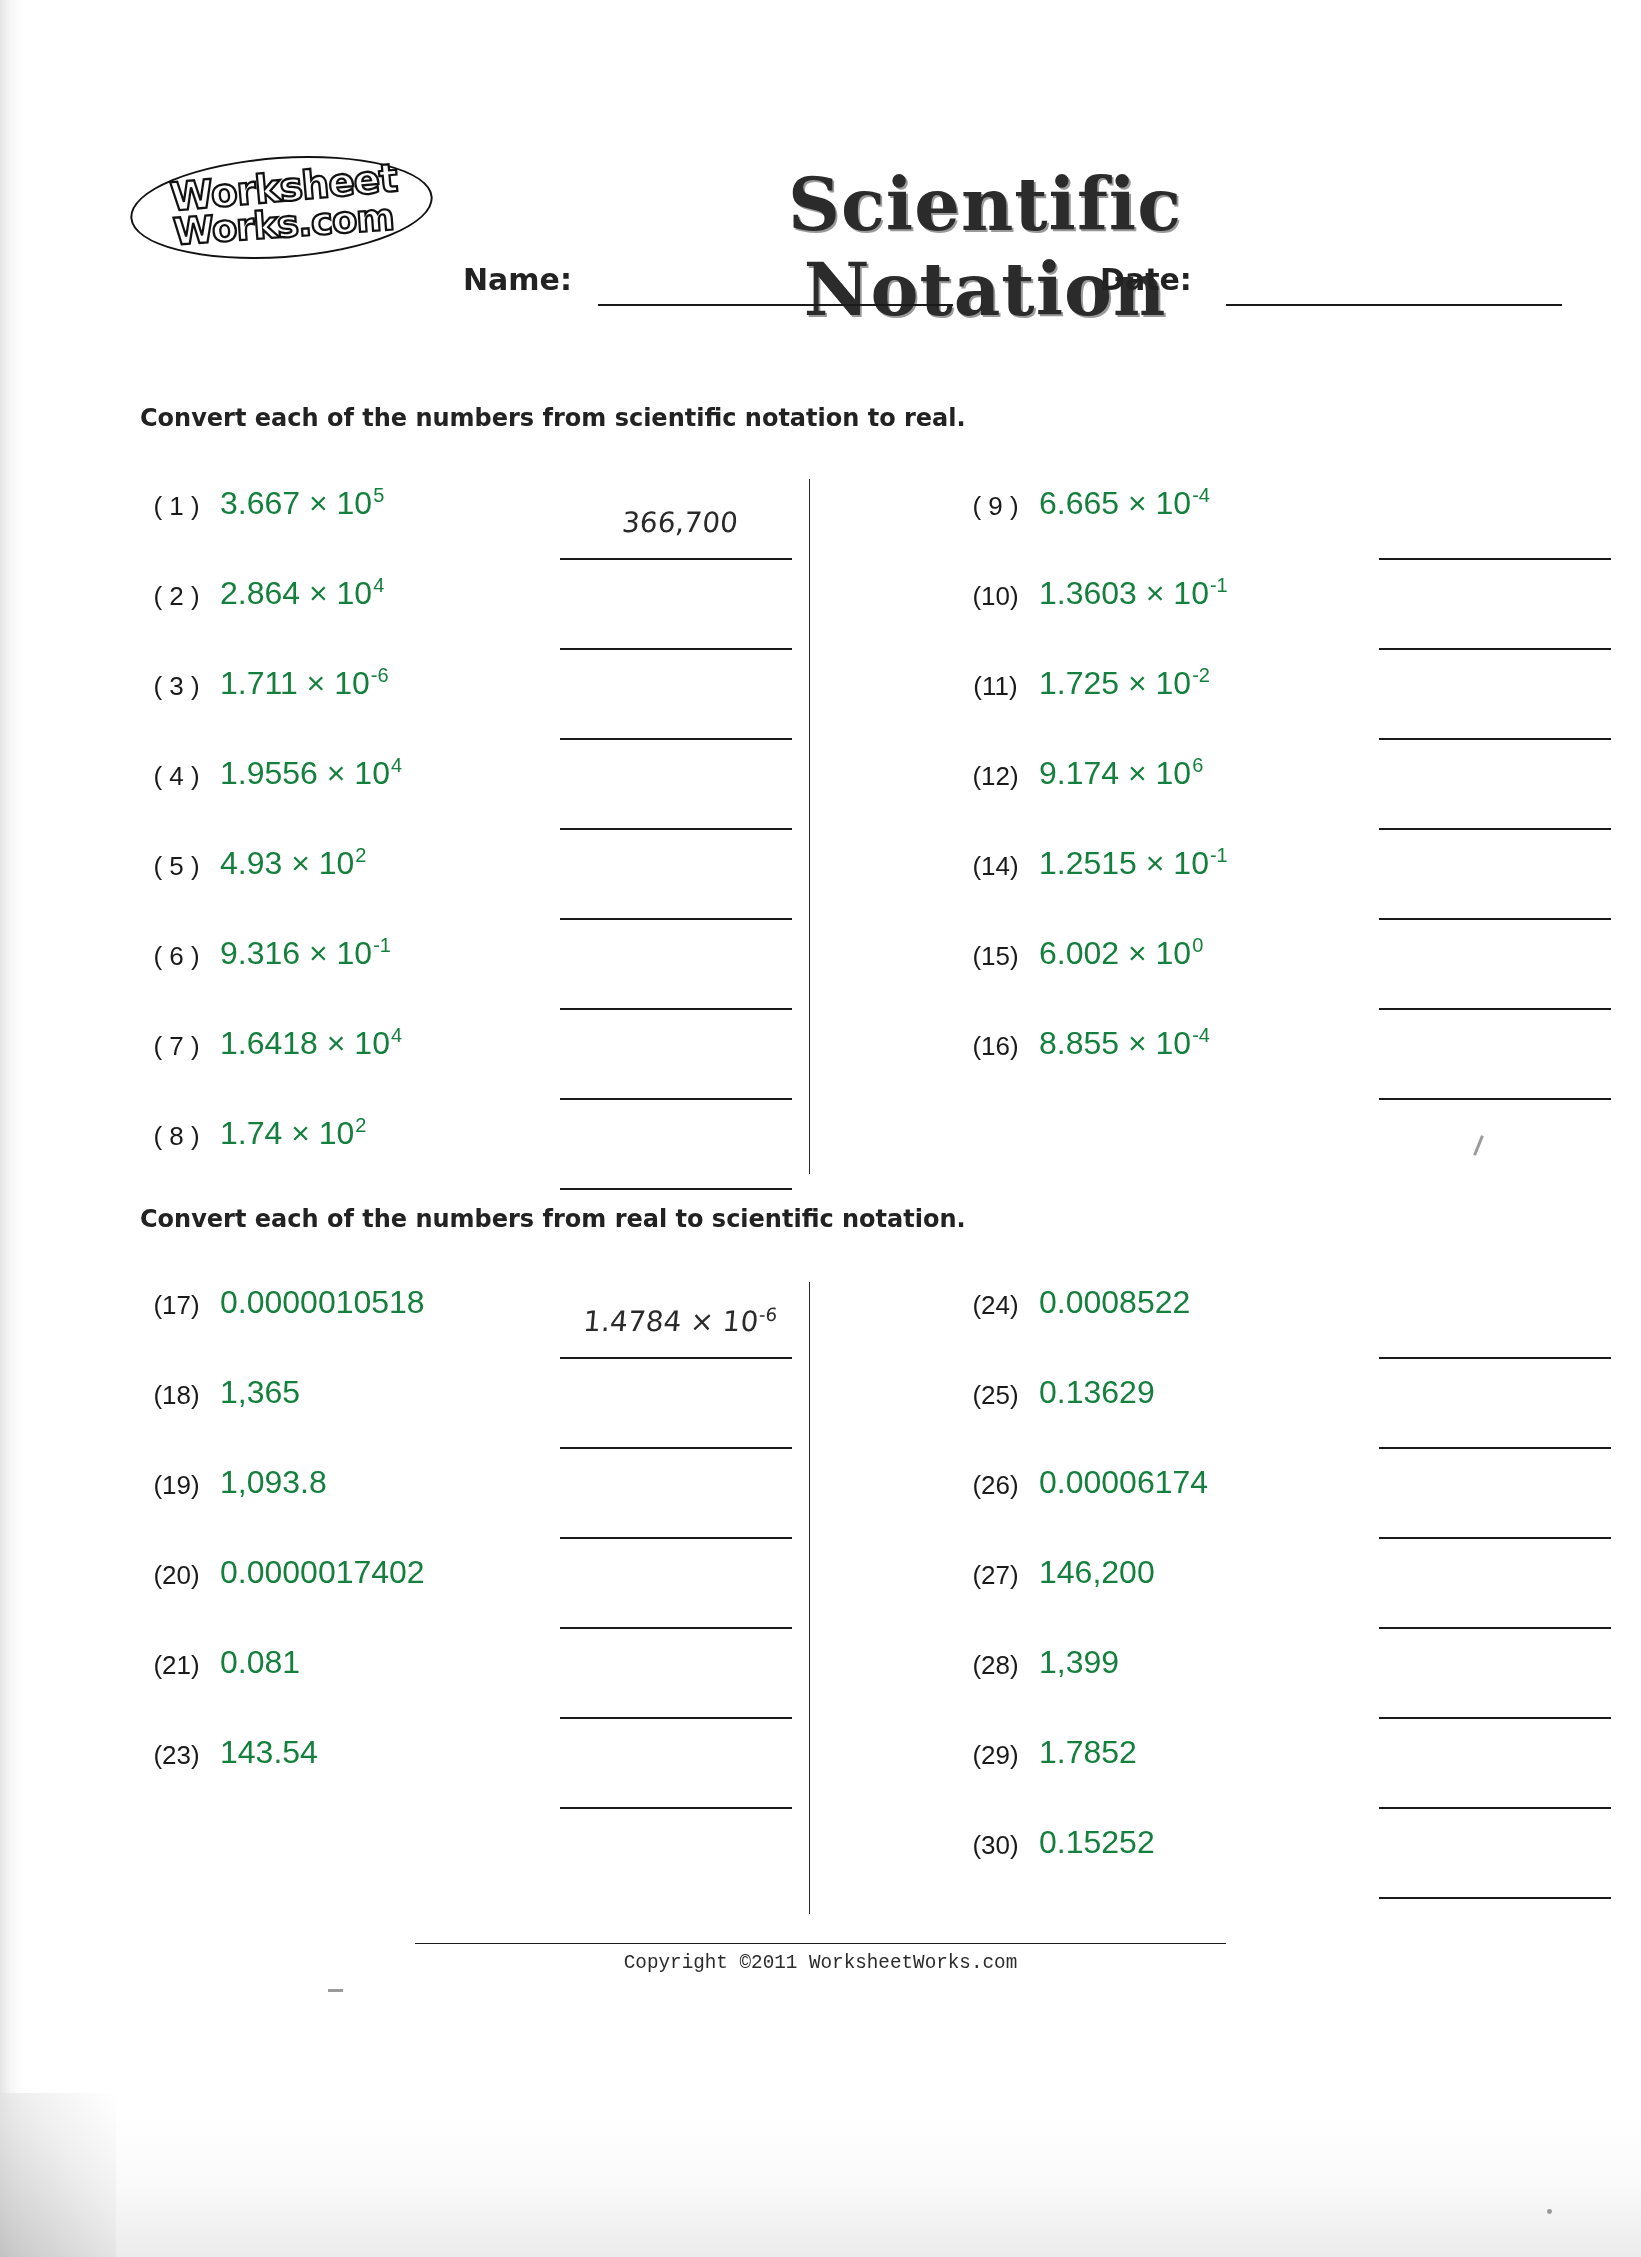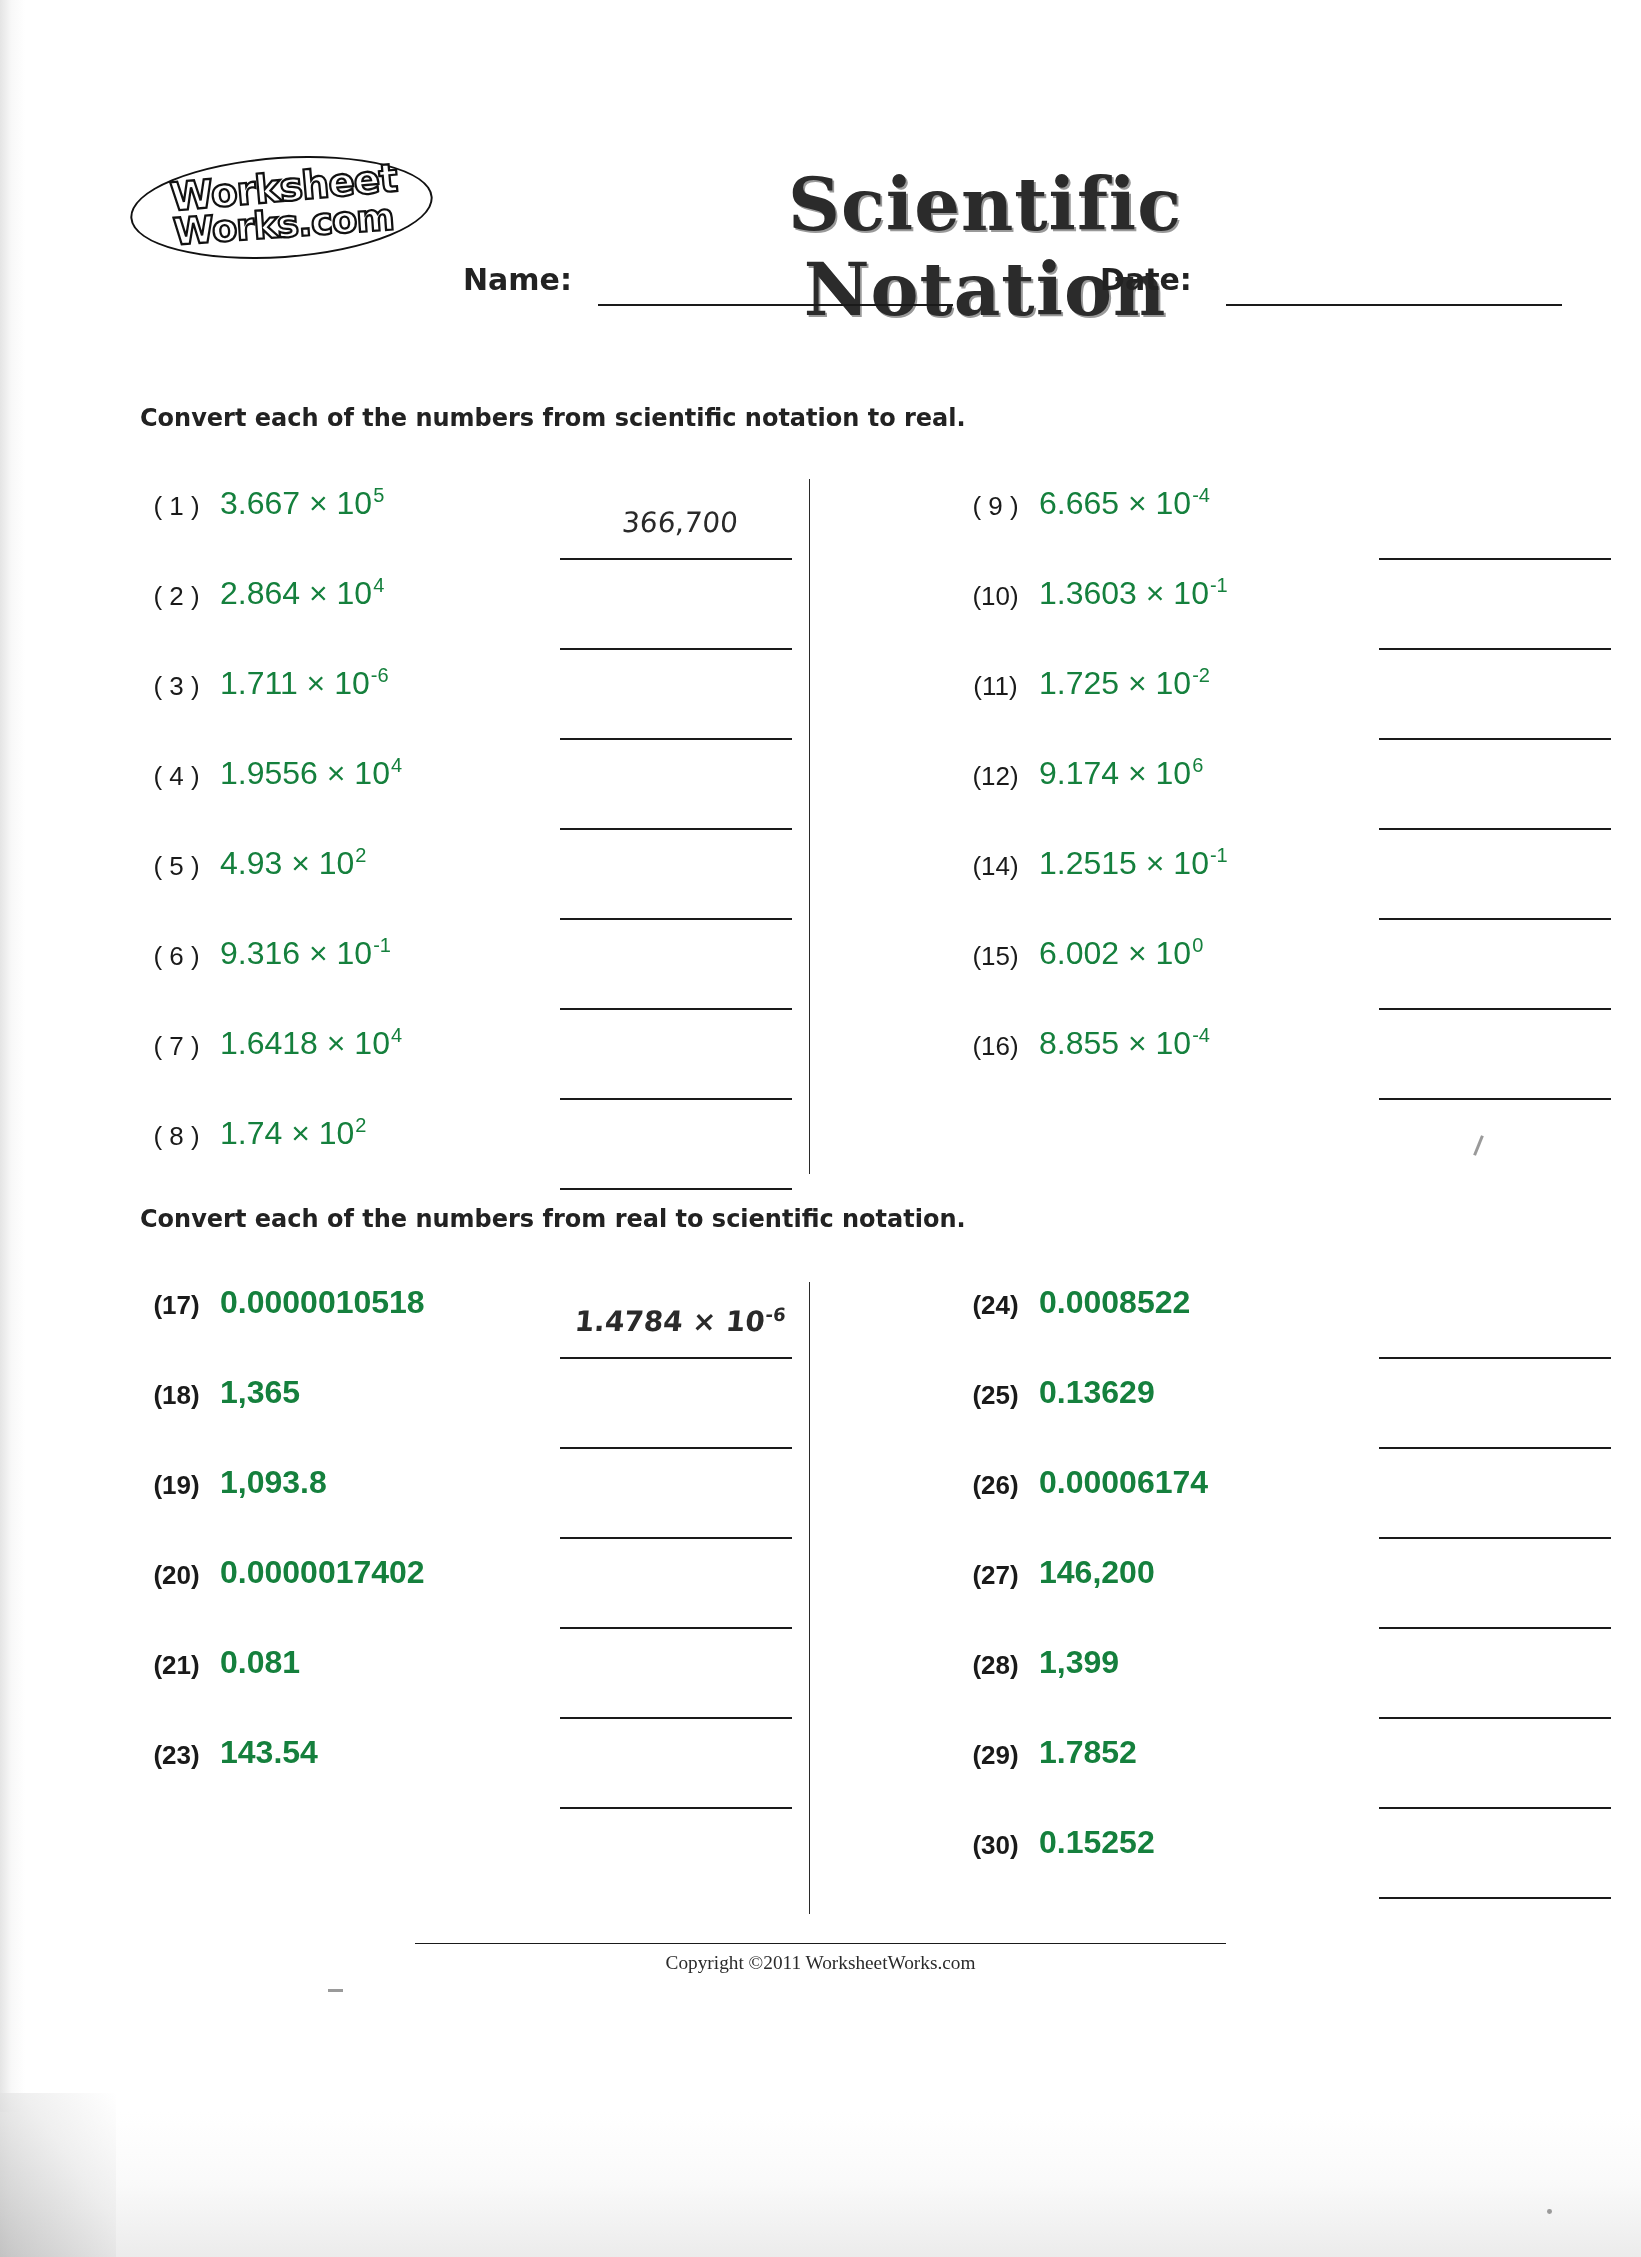--- a/index.html
+++ b/index.html
@@ -135,21 +135,21 @@
     white-space: nowrap;
   }
   #heading-1 { top: 404px; }
   #heading-2 { top: 1205px; }
 
   
   .block {
     position: absolute;
   }
   #block-1 { left: 0; top: 483px; width: 1641px; height: 695px; }
-  #block-2 { left: 0; top: 1282px; width: 1381px; height: 628px; font-weight: bold; }
+  #block-2 { left: 0; top: 1282px; width: 1381px; height: 628px; }
 
   .divider {
     position: absolute;
     width: 0;
     border-left: 1.9px solid #2a2a2a;
   }
   #divider-1 { left: 809px; top: 479px; height: 695px; }
   #divider-2 { left: 809px; top: 1282px; height: 632px; }
 
   .col { position: absolute; top: 0; width: 801px; }
@@ -220,21 +220,21 @@
     width: 811px;
     height: 0;
     border-bottom: 1.9px solid #1a1a1a;
   }
   .footer-text {
     position: absolute;
     left: 415px;
     top: 1952px;
     width: 811px;
     text-align: center;
-    font-family: Liberation Serif, serif;
+    font-family: Liberation Mono, monospace;
     font-size: 19.3px;
     color: #2b2b2b;
   }
   .speck {
     position: absolute;
     background: #9a9a9a;
   }
 </style>
 </head>
 <body>

